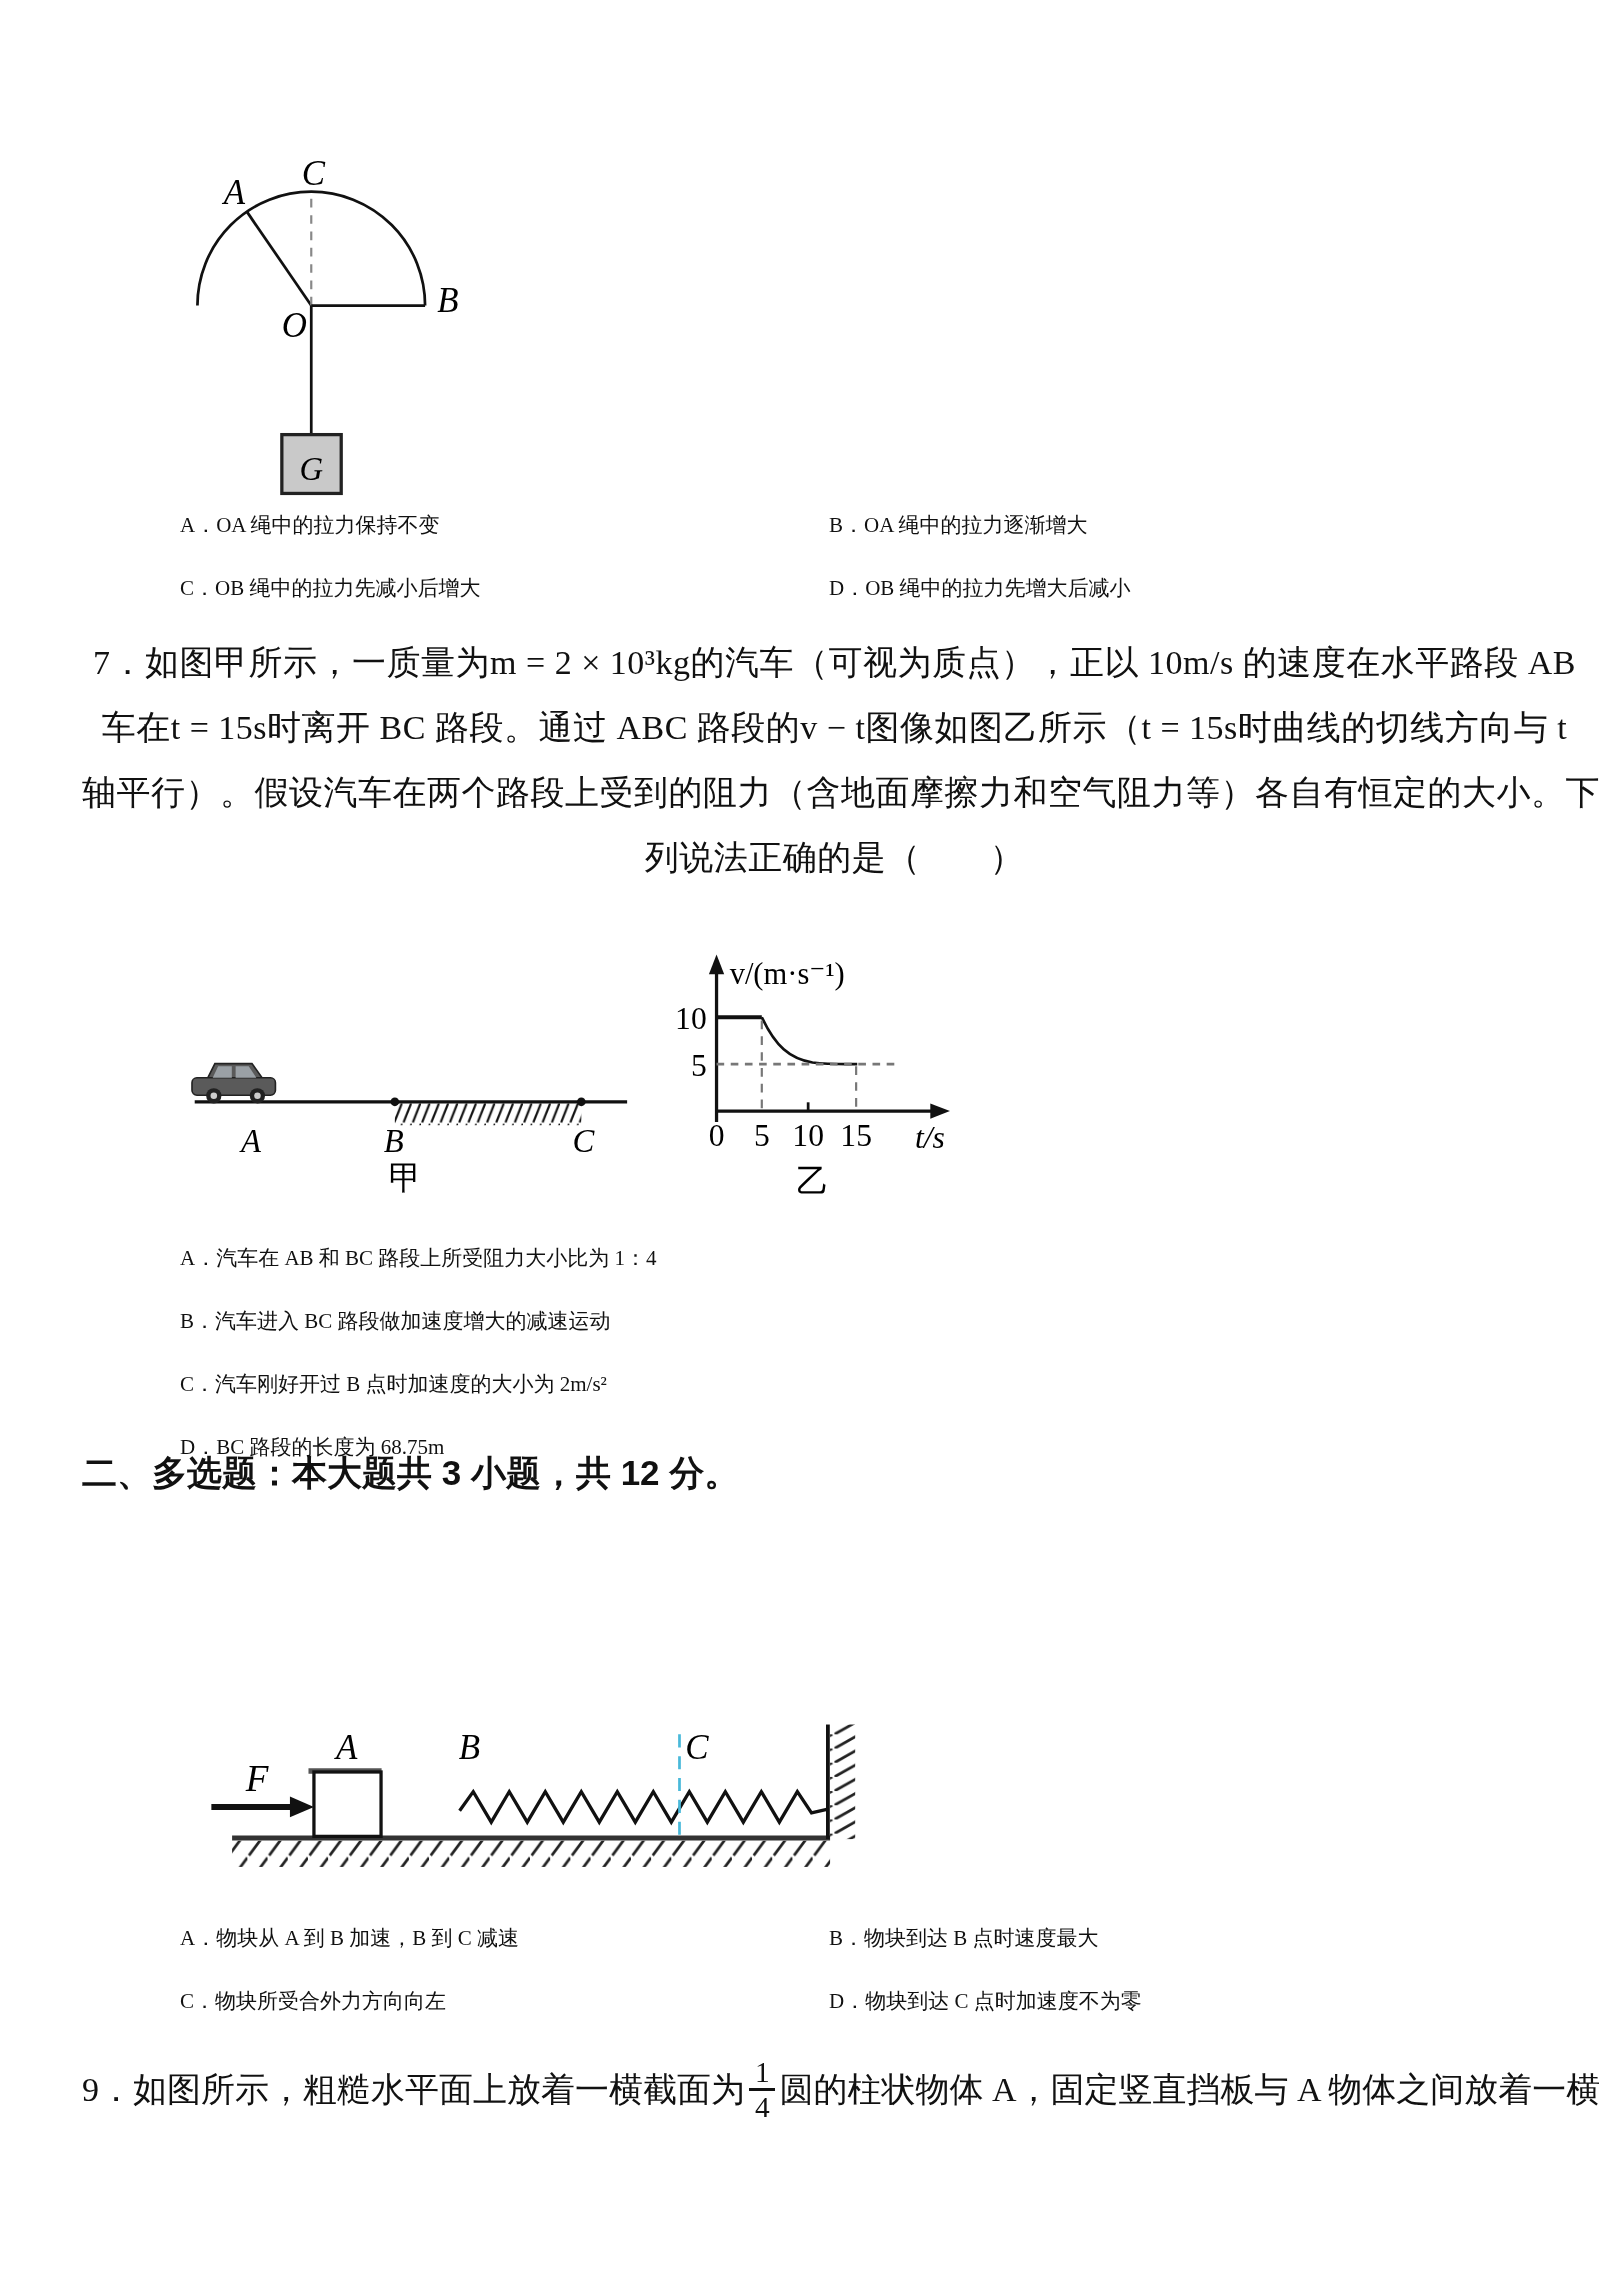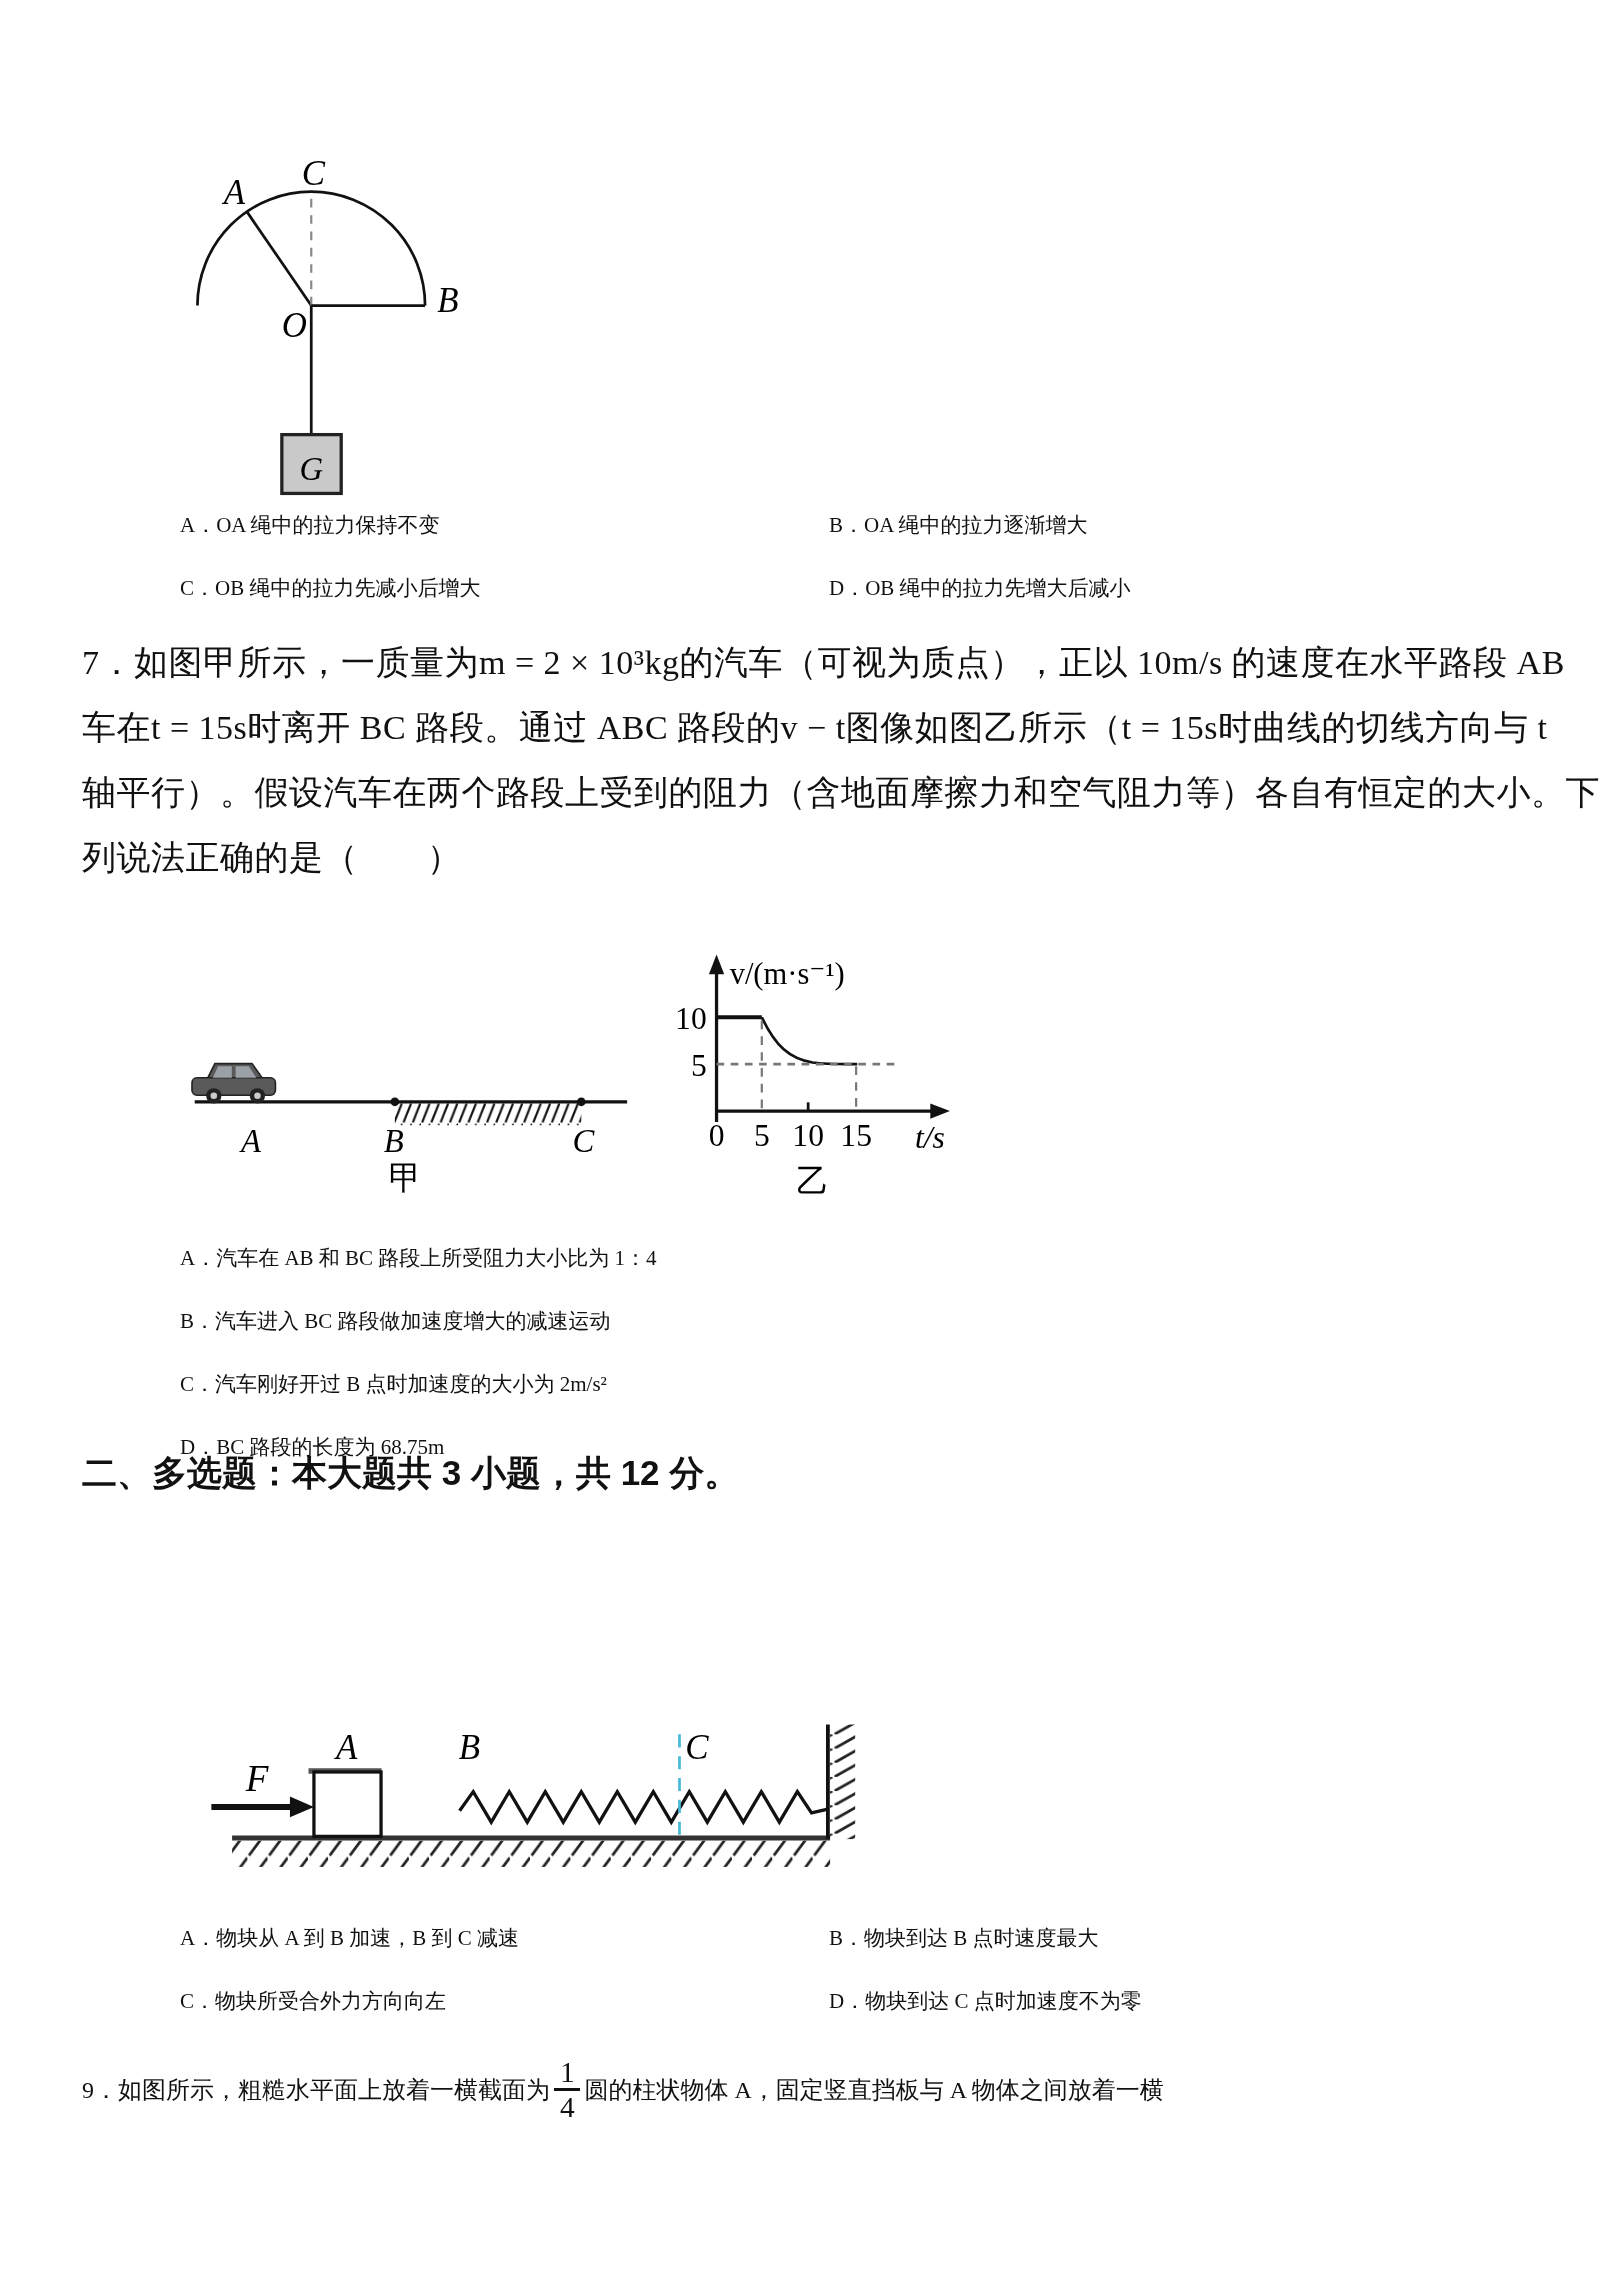--- a/index.html
+++ b/index.html
@@ -11,20 +11,21 @@
     font-family:"Liberation Serif","DejaVu Serif",serif;
     color:#111;
   }
   .abs{position:absolute;}
   .para{position:absolute;left:82px;width:1505px;}
   .line{
     white-space:nowrap;
     font-size:34px;
     line-height:65px;
     letter-spacing:0.5px;
+    text-align:center;
   }
   .opts{position:absolute;left:180px;}
   .two-col{
     display:grid;
     grid-template-columns:649px auto;
     width:1385px;
   }
   .one-col{display:block;}
   .opt{
     white-space:nowrap;
@@ -37,21 +38,21 @@
     font-weight:bold;
     font-size:35px;line-height:44px;
     white-space:nowrap;
   }
   .q9row{
     position:absolute;left:82px;top:2046px;
     height:87px;width:1505px;
     display:flex;align-items:center;
     white-space:nowrap;
   }
-  .q9row .txt{font-size:24px;}
+  .q9row .txt{font-size:34px;}
   .frac{
     display:inline-flex;flex-direction:column;align-items:center;
     margin:0 4.4px;vertical-align:middle;
   }
   .frac .num,.frac .den{
     font-size:29.4px;line-height:32px;padding:0 5.5px;
   }
   .frac .bar{height:2.2px;background:#111;width:100%;}
   svg text{font-family:"Liberation Serif","DejaVu Serif",serif;}
   .flab{font-style:italic;}

